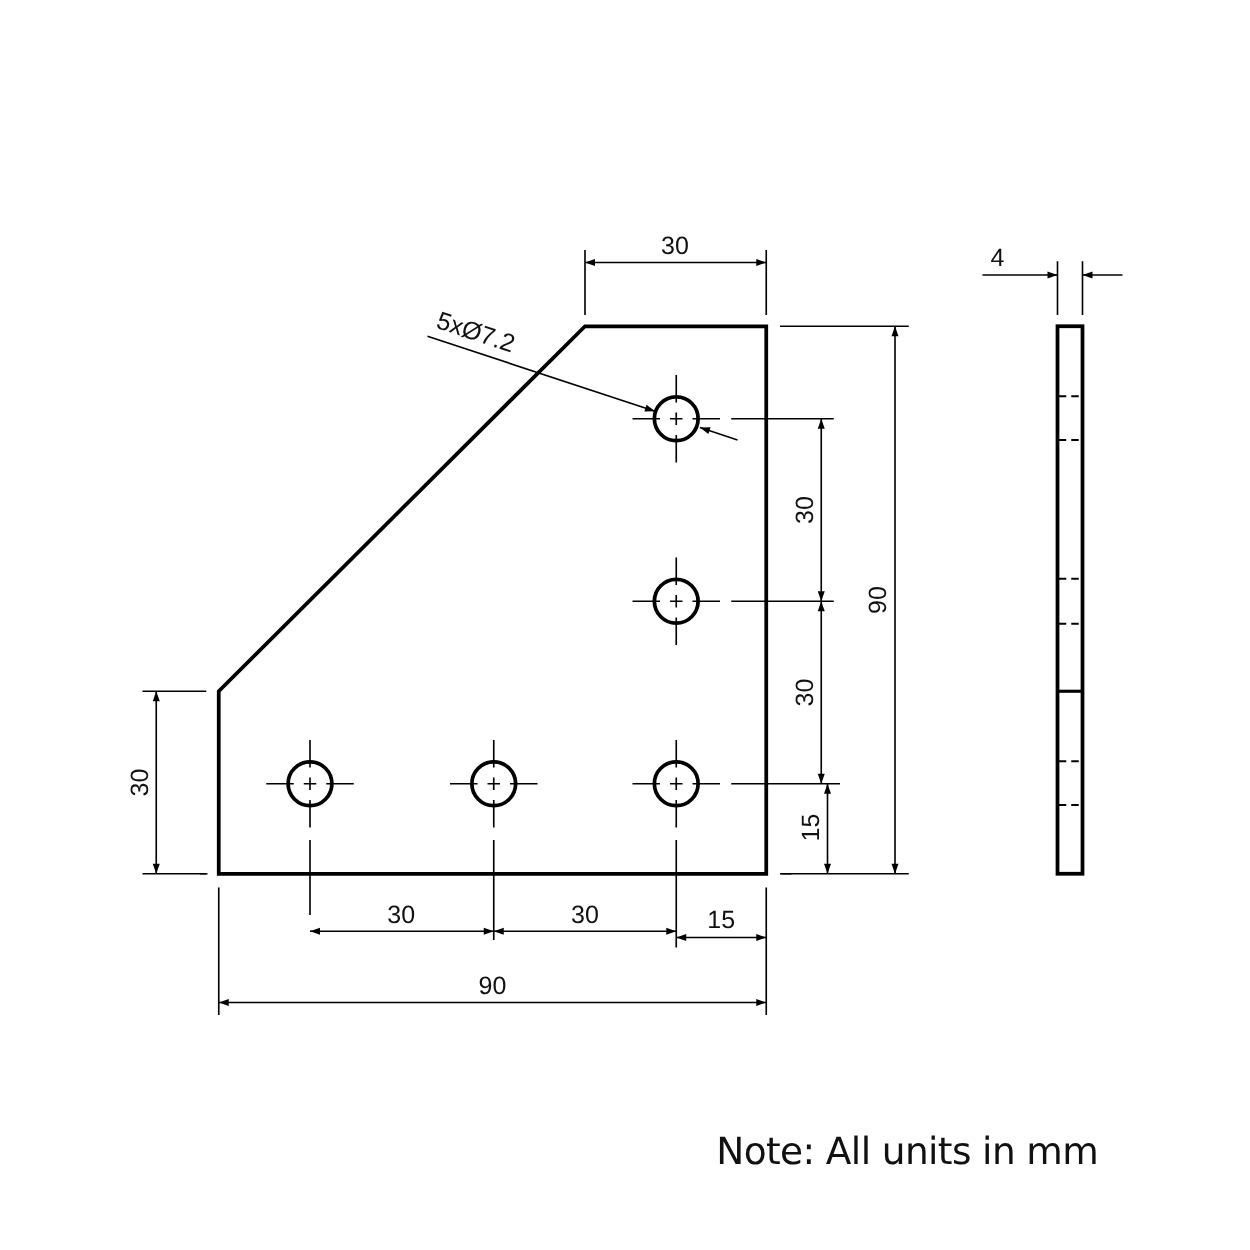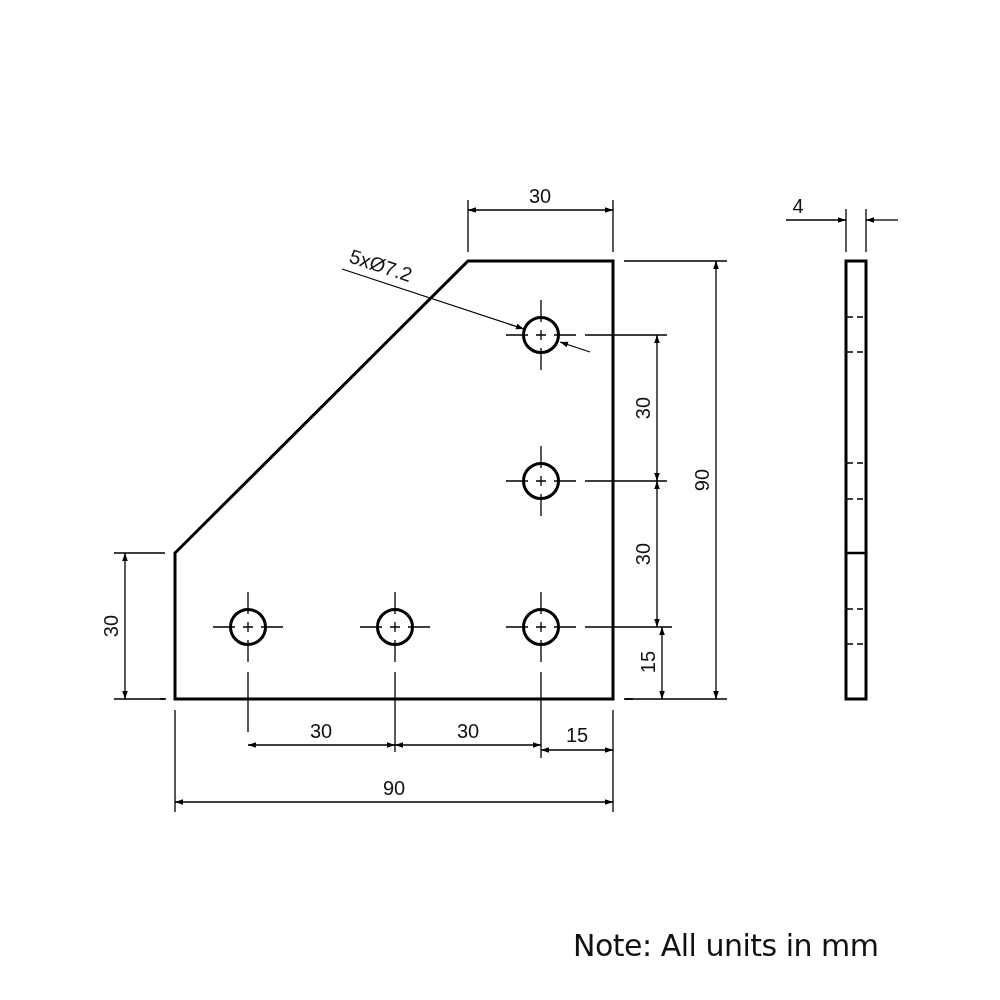--- a/index.html
+++ b/index.html
@@ -4,21 +4,21 @@
 <style>
   html, body { margin: 0; padding: 0; background: #ffffff; }
   body { width: 1000px; height: 1000px; position: relative; overflow: hidden; font-family: "Liberation Sans", sans-serif; }
   #drawing { position: absolute; left: 0; top: 0; width: 1000px; height: 1000px; }
   .outline { fill: none; stroke: #000; stroke-width: 3; stroke-linejoin: miter; }
   .thin { fill: none; stroke: #000; stroke-width: 1.3; }
   .center { fill: none; stroke: #000; stroke-width: 1.3; }
   .hole { fill: none; stroke: #000; stroke-width: 3; }
   .dimtext { font-family: "Liberation Sans", sans-serif; font-size: 20px; fill: #111; }
   .hidden { stroke: #000; stroke-width: 1.5; stroke-dasharray: 6 4; }
-  #note { position: absolute; left: 573px; top: 928px; font-family: "DejaVu Sans", sans-serif; font-size: 30px; color: #111; letter-spacing: -0.5px; }
+  #note { position: absolute; left: 573px; top: 904px; font-family: "DejaVu Sans", sans-serif; font-size: 30px; color: #111; letter-spacing: -0.5px; }
 </style>
 </head>
 <body>
 
 <svg id="drawing" viewBox="0 0 1000 1000" xmlns="http://www.w3.org/2000/svg">
   <defs>
     <marker id="arr" viewBox="0 0 10 10" refX="10" refY="5" markerWidth="16" markerHeight="8" markerUnits="userSpaceOnUse" orient="auto-start-reverse">
       <path d="M0,1.5 L10,5 L0,8.5 Z" fill="#000"></path>
     </marker>
   </defs>

